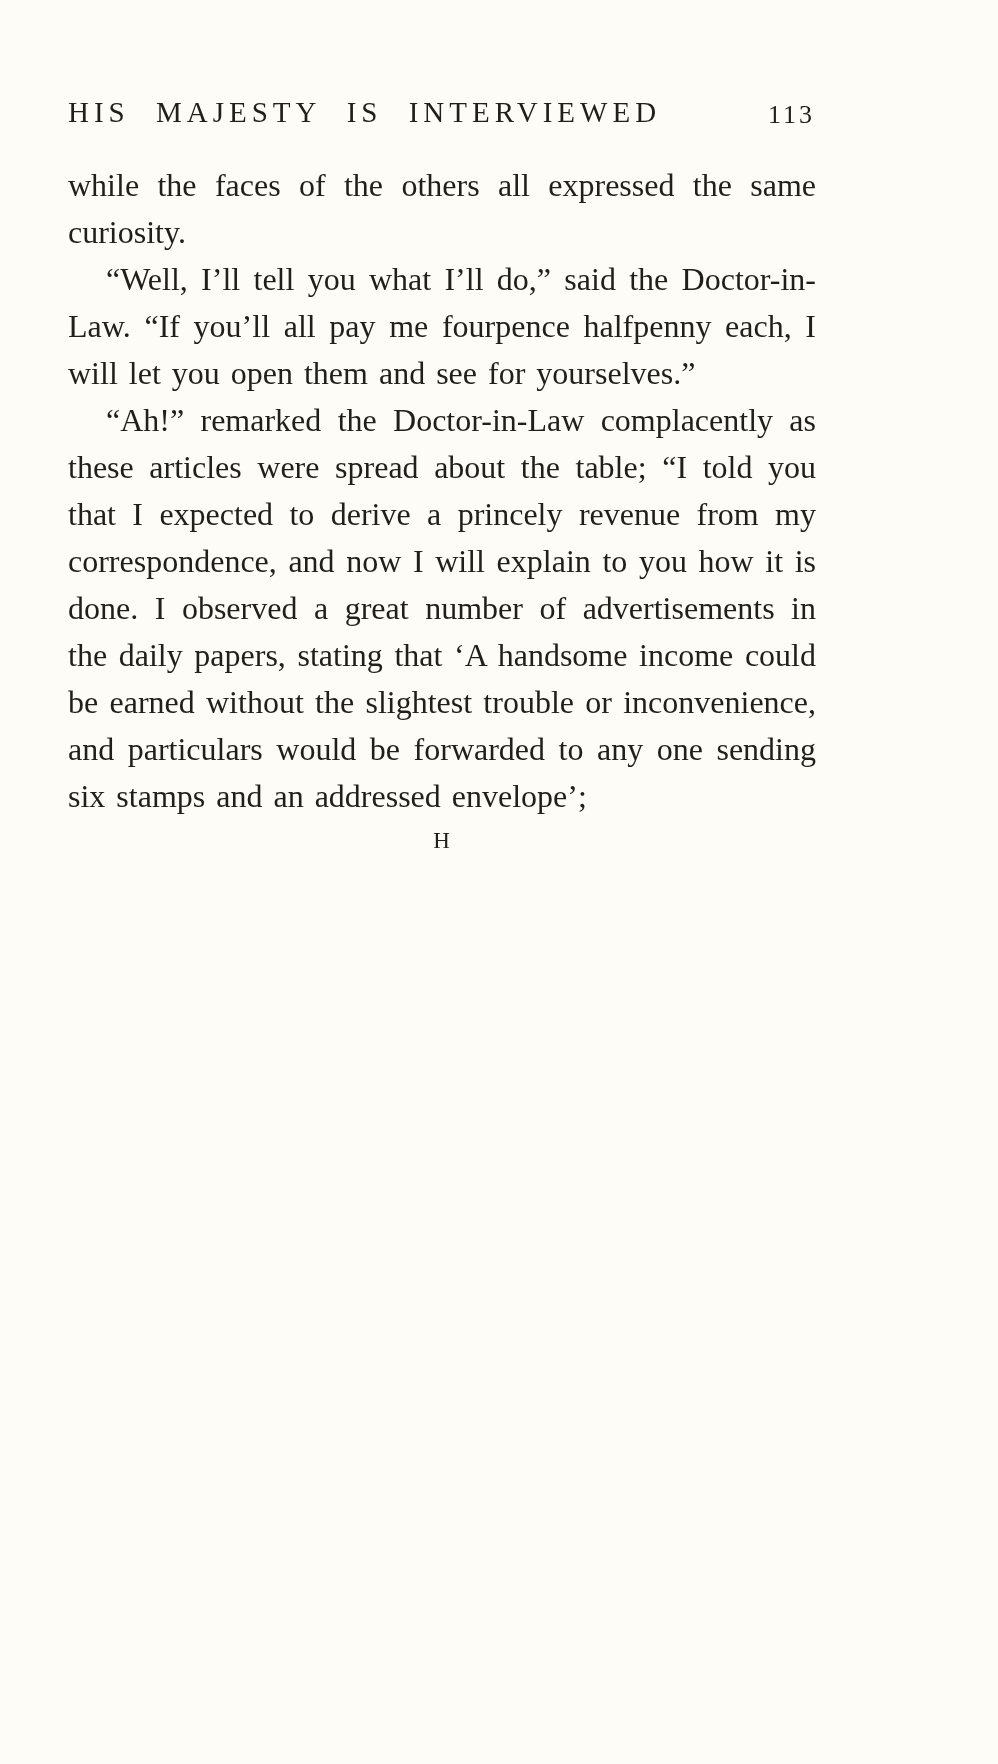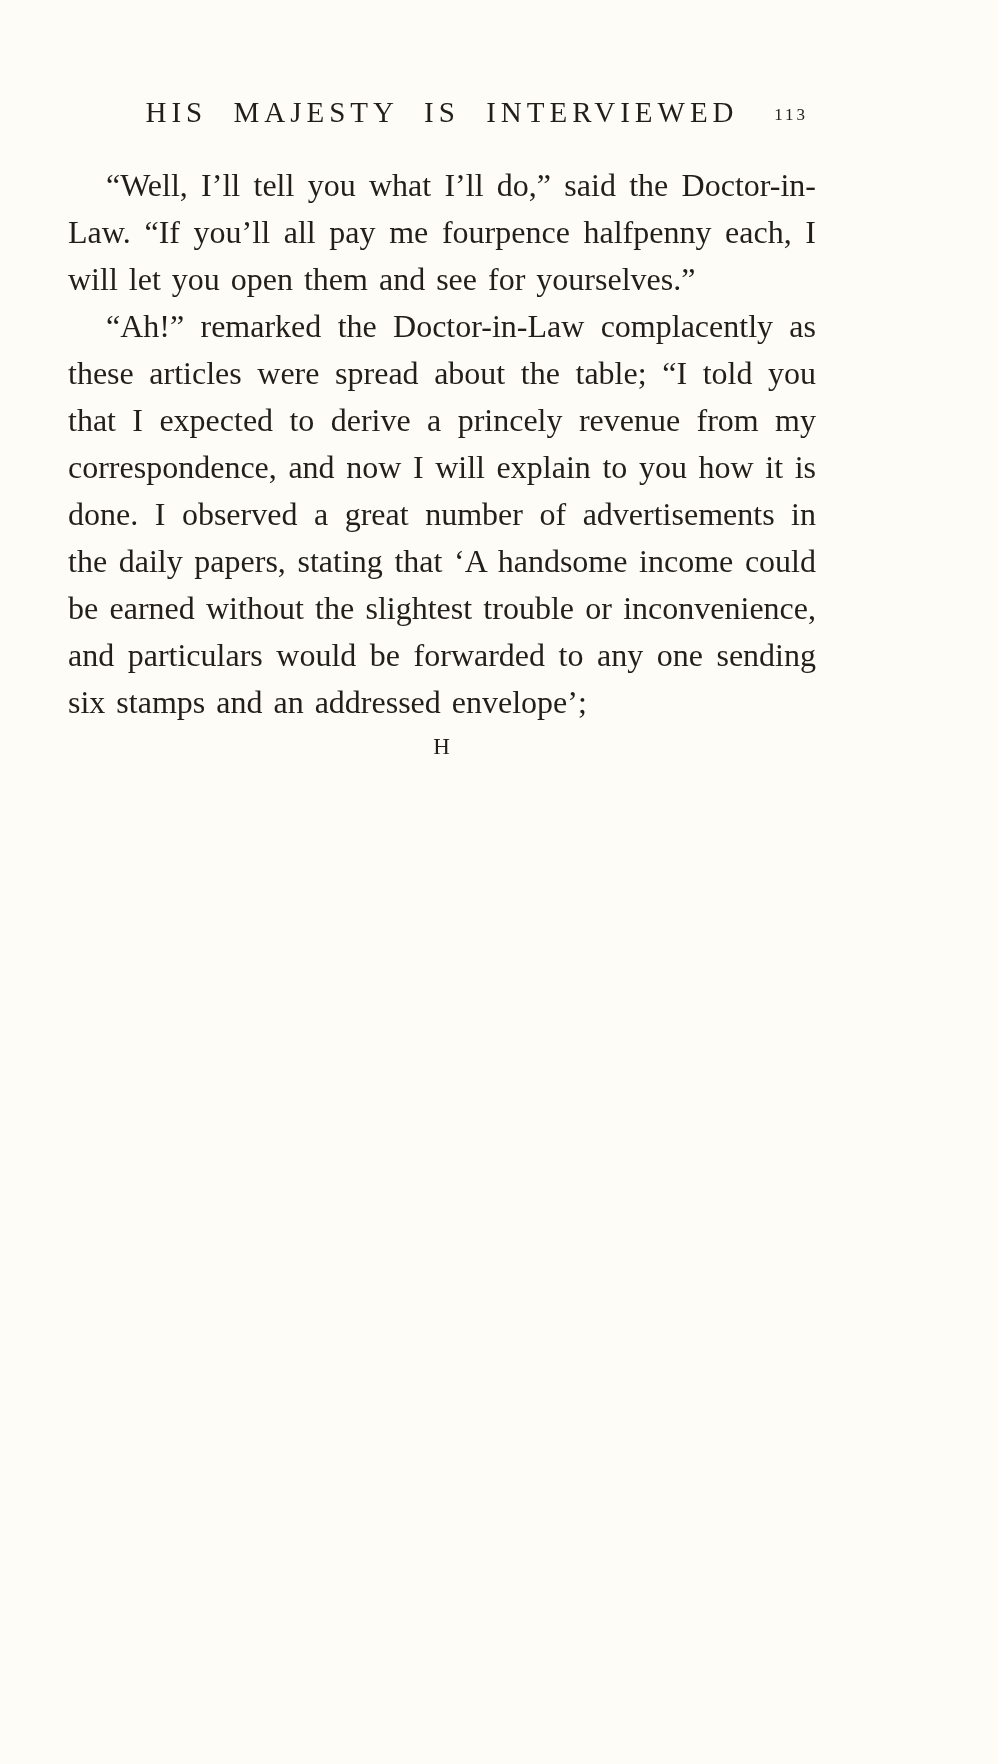--- a/index.html
+++ b/index.html
@@ -14,36 +14,36 @@
     margin: 0 auto;
     background: #fdfcf6;
     color: #221f1b;
     font-family: "Liberation Serif", "DejaVu Serif", serif;
     box-sizing: border-box;
     padding: 94px 182px 0 68px;
     overflow: hidden;
   }
   .running-head {
     position: relative;
-    text-align: center;
+    text-align: left;
     font-size: 29px;
     line-height: 36px;
     letter-spacing: 5px;
     word-spacing: 14px;
     margin-bottom: 32px;
     white-space: nowrap;
   }
   .head-title {
     display: inline-block;
   }
   .page-number {
     position: absolute;
-    right: 8px;
+    right: 1px;
     top: 3px;
-    font-size: 17px;
+    font-size: 26px;
     letter-spacing: 3px;
     word-spacing: 0;
   }
   .text-block {
     font-size: 32px;
     line-height: 47px;
     text-align: justify;
     word-spacing: 3px;
   }
   .para {
@@ -64,20 +64,21 @@
 <body>
 
 <div class="page">
 
   <header class="running-head">
     <span class="head-title">HIS MAJESTY IS INTERVIEWED</span>
     <span class="page-number">113</span>
   </header>
 
   <main class="text-block">
+    <p class="para no-indent">while the faces of the others all expressed the same curiosity.</p>
     <p class="para indent">“Well, I’ll tell you what I’ll do,” said the Doctor-in-Law.  “If you’ll all pay me fourpence halfpenny each, I will let you open them and see for yourselves.”</p>
     <p class="para indent">“Ah!” remarked the Doctor-in-Law complacently as these articles were spread about the table; “I told you that I expected to derive a princely revenue from my correspondence, and now I will explain to you how it is done.  I observed a great number of advertisements in the daily papers, stating that ‘A handsome income could be earned without the slightest trouble or inconvenience, and particulars would be forwarded to any one sending six stamps and an addressed envelope’;</p>
   </main>
 
   <div class="signature-line">
     <span>H</span>
   </div>
 
 </div>
 

